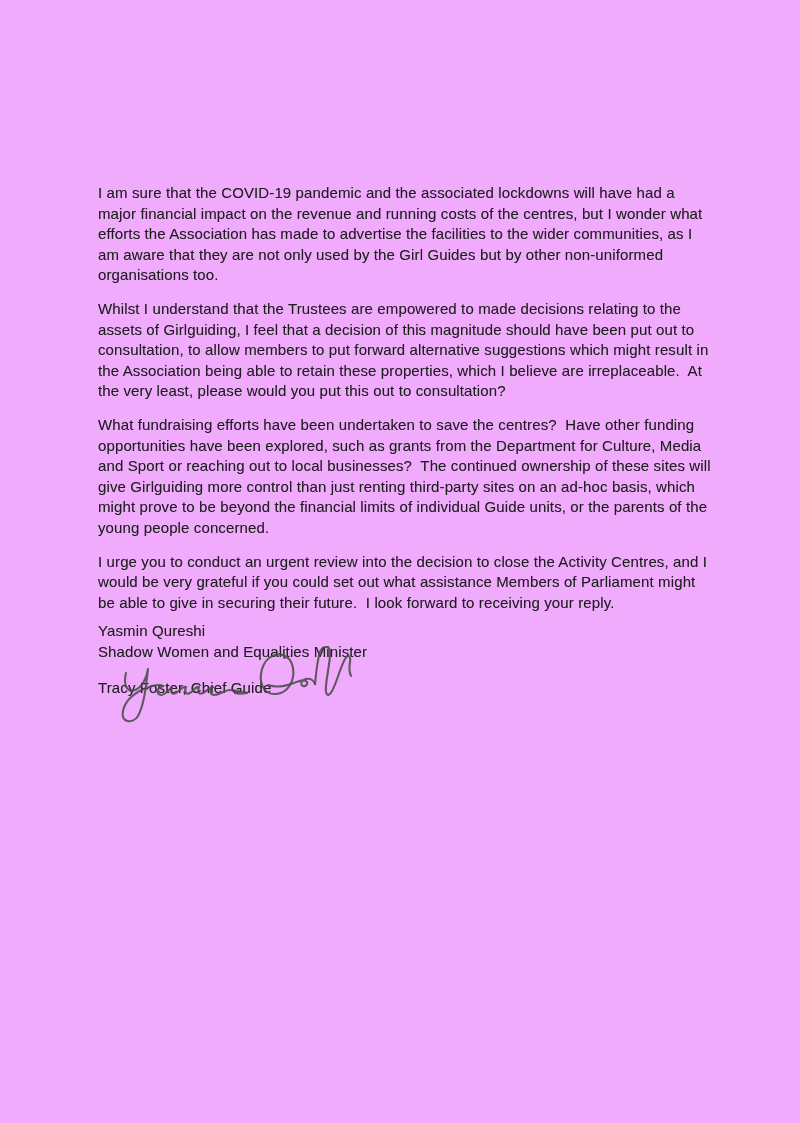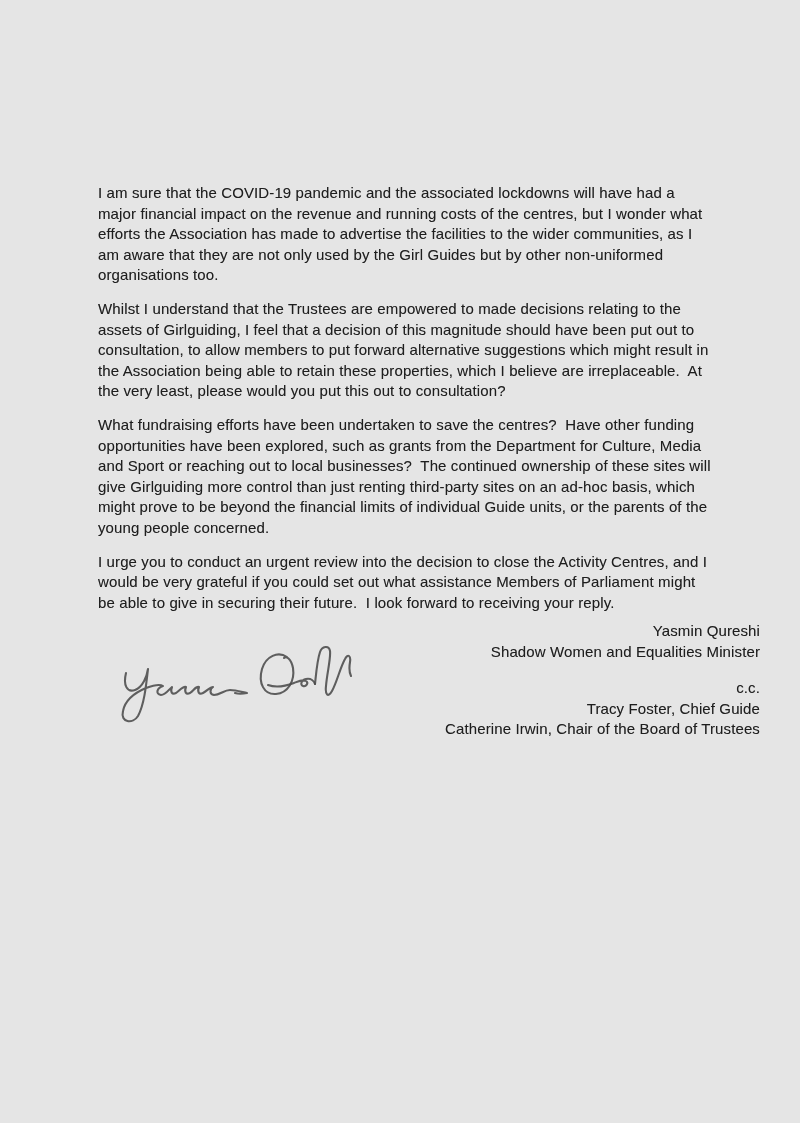--- a/index.html
+++ b/index.html
@@ -4,21 +4,21 @@
 <style>
   html, body {
     margin: 0;
     padding: 0;
     background: #ffffff;
   }
   .page {
     position: relative;
     width: 800px;
     height: 1123px;
-    background: #e5e5e5;
+    background: #f0abfc;
     overflow: hidden;
     font-family: "Liberation Sans", "DejaVu Sans", sans-serif;
   }
   .content {
     position: absolute;
     left: 98px;
     top: 183px;
     width: 662px;
     color: #1e1e1e;
     font-size: 15px;
@@ -35,21 +35,20 @@
   }
   .closing {
     margin: 0 0 76px 0;
     white-space: pre-wrap;
   }
   .signer-block {
     margin: 0 0 16px 0;
   }
   .signer-block div, .cc-block div {
     white-space: pre-wrap;
-    text-align: right;
   }
   .signature-svg {
     position: absolute;
     left: 100px;
     top: 643px;
     width: 252px;
     height: 82px;
   }
   .signature-svg path {
     fill: none;
@@ -90,23 +89,21 @@
 would be very grateful if you could set out what assistance Members of Parliament might
 be able to give in securing their future.  I look forward to receiving your reply.</p>
 
 
     <div class="signer-block">
       <div>Yasmin Qureshi</div>
       <div>Shadow Women and Equalities Minister</div>
     </div>
 
     <div class="cc-block">
-      <div>c.c.</div>
       <div>Tracy Foster, Chief Guide</div>
-      <div>Catherine Irwin, Chair of the Board of Trustees</div>
     </div>
 
   </div>
 
   <svg class="signature-svg" viewBox="0 0 252 82" aria-hidden="true">
     <path d="
       M 26,30
       C 23,42 27,50 35,47
       C 43,44 47,33 48,26
       C 46,44 44,62 38,73

